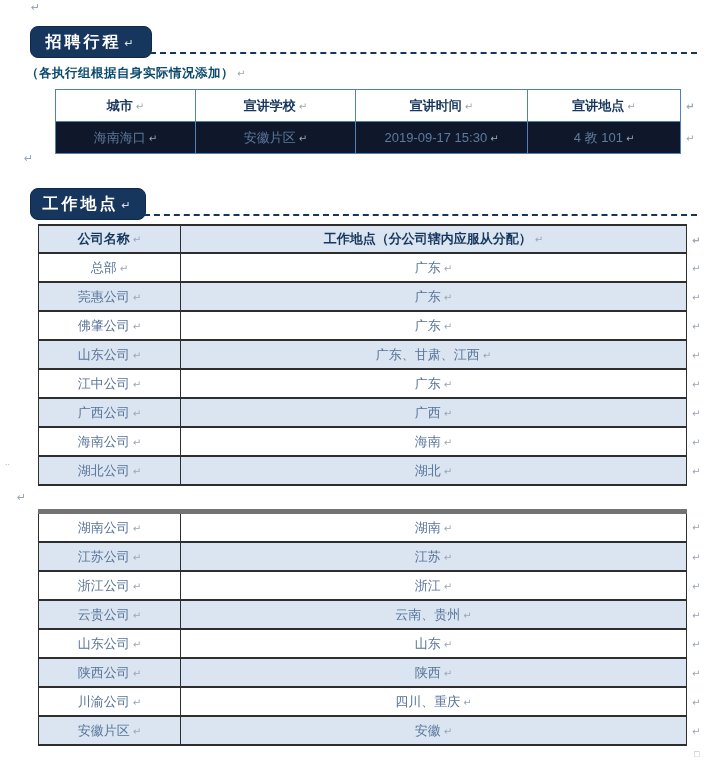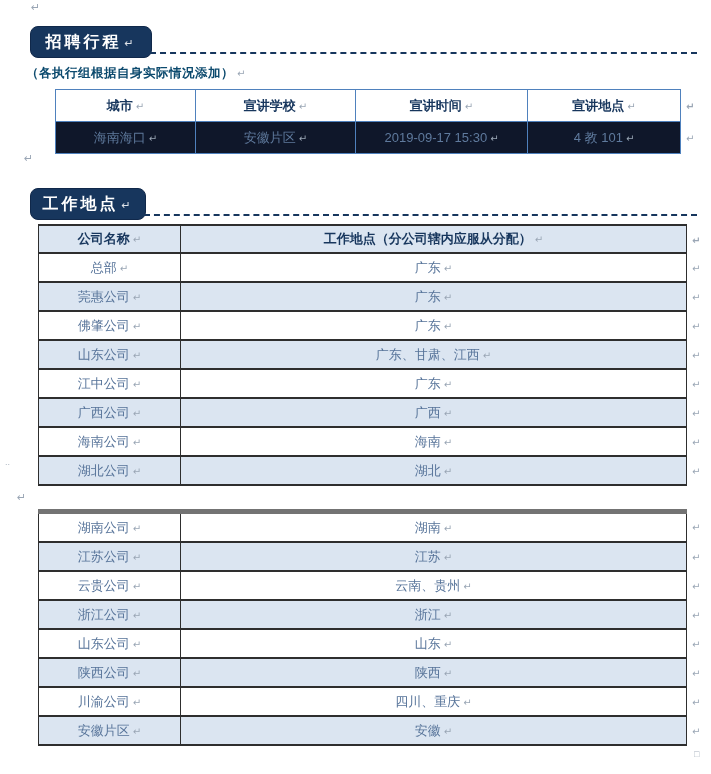--- a/index.html
+++ b/index.html
@@ -176,30 +176,30 @@
         <td><span class="ct">湖南公司</span></td>
         <td><span class="ct">湖南</span></td>
         <td class="rowmark"><span>↵</span></td>
       </tr>
       <tr>
         <td><span class="ct">江苏公司</span></td>
         <td><span class="ct">江苏</span></td>
         <td class="rowmark"><span>↵</span></td>
       </tr>
       <tr>
+        <td><span class="ct">浙江公司</span></td>
+        <td><span class="ct">浙江</span></td>
+        <td class="rowmark"><span>↵</span></td>
+      </tr>
+      <tr>
         <td><span class="ct">云贵公司</span></td>
         <td><span class="ct">云南、贵州</span></td>
         <td class="rowmark"><span>↵</span></td>
       </tr>
       <tr>
-        <td><span class="ct">浙江公司</span></td>
-        <td><span class="ct">浙江</span></td>
-        <td class="rowmark"><span>↵</span></td>
-      </tr>
-      <tr>
         <td><span class="ct">山东公司</span></td>
         <td><span class="ct">山东</span></td>
         <td class="rowmark"><span>↵</span></td>
       </tr>
       <tr>
         <td><span class="ct">陕西公司</span></td>
         <td><span class="ct">陕西</span></td>
         <td class="rowmark"><span>↵</span></td>
       </tr>
       <tr>

